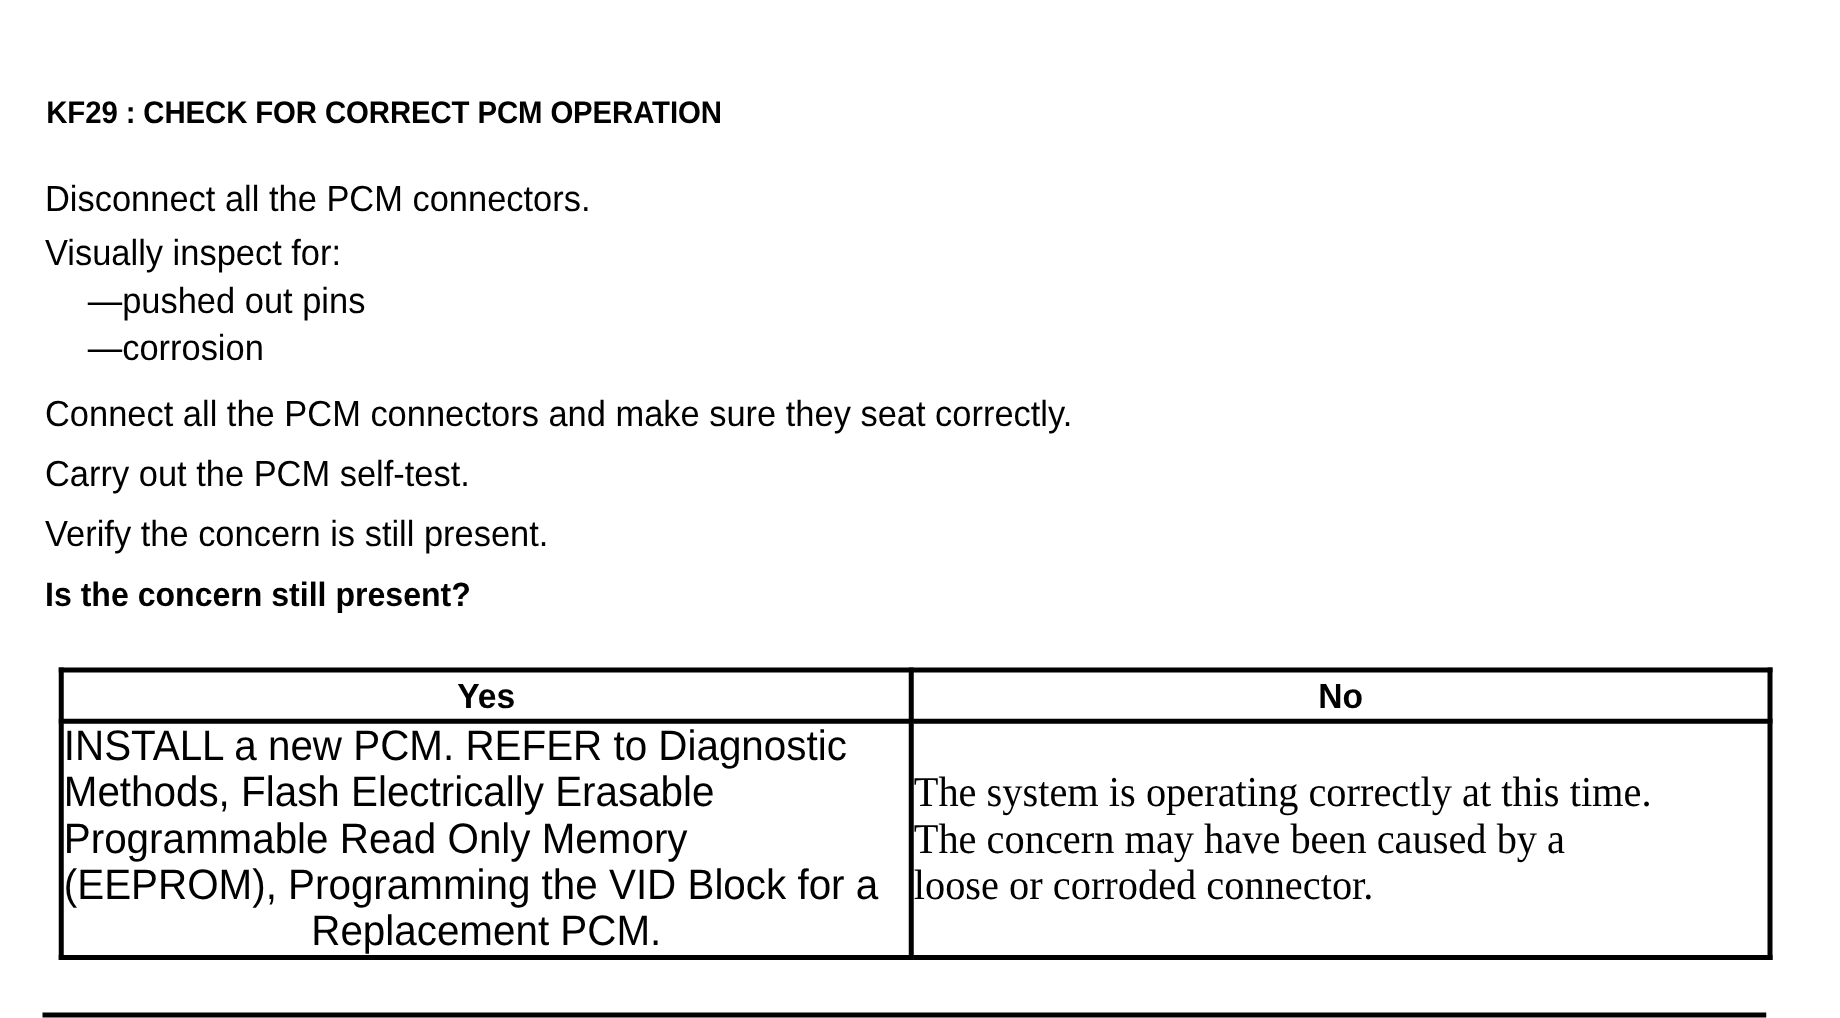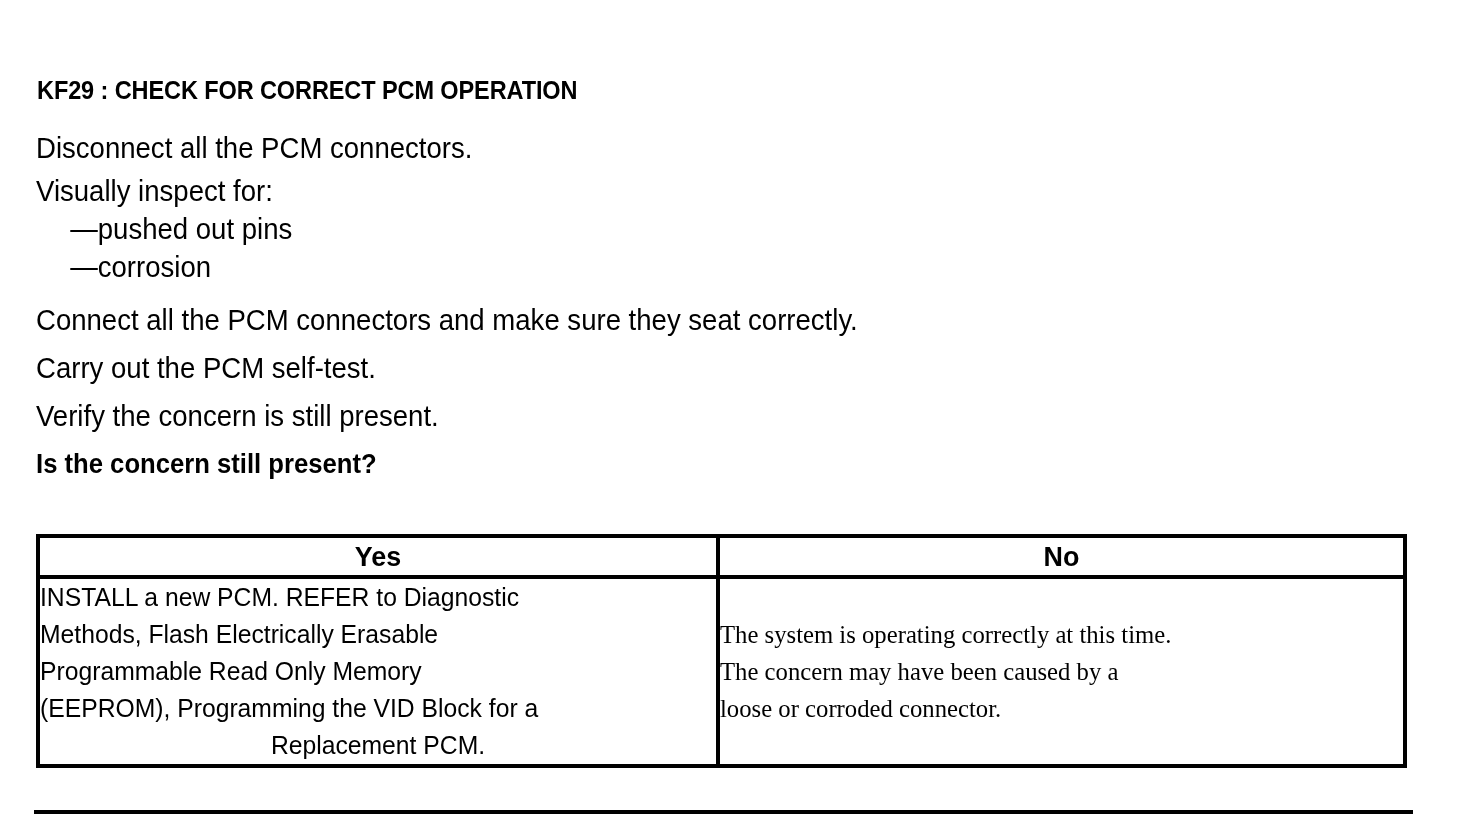--- a/index.html
+++ b/index.html
@@ -38,21 +38,21 @@
     line-height: 28px;
     white-space: nowrap;
     transform: scaleX(0.94);
     transform-origin: left top;
   }
 
   
   .body-block {
     position: absolute;
     left: 36px;
-    top: 76px;
+    top: 88px;
     width: 1380px;
   }
   .body-line {
     font-size: 29px;
     line-height: 48px;
     white-space: nowrap;
     transform: scaleX(0.95);
     transform-origin: left center;
   }
   .body-line.tight {
@@ -65,21 +65,21 @@
     font-weight: bold;
     font-size: 27px;
   }
   .spacer-after-bullets {
     height: 10px;
   }
 
   
   .decision-table {
     position: absolute;
-    left: 36px;
+    left: 47px;
     top: 486px;
     width: 1367px;
     border-collapse: collapse;
     table-layout: fixed;
   }
   .decision-table th,
   .decision-table td {
     border: 4px solid #000000;
     padding: 0;
     vertical-align: middle;
@@ -88,21 +88,21 @@
     height: 37px;
     font-size: 28px;
     font-weight: bold;
     text-align: center;
     transform: scaleX(0.96);
   }
   .col-yes { width: 680px; }
   .col-no  { width: 687px; }
 
   .cell-body {
-    font-size: 26px;
+    font-size: 34px;
     line-height: 37px;
     padding: 3px 2px 3px 4px;
   }
   .cell-yes {
     height: 183px;
     vertical-align: top;
   }
   .cell-no {
     height: 183px;
     vertical-align: middle;

